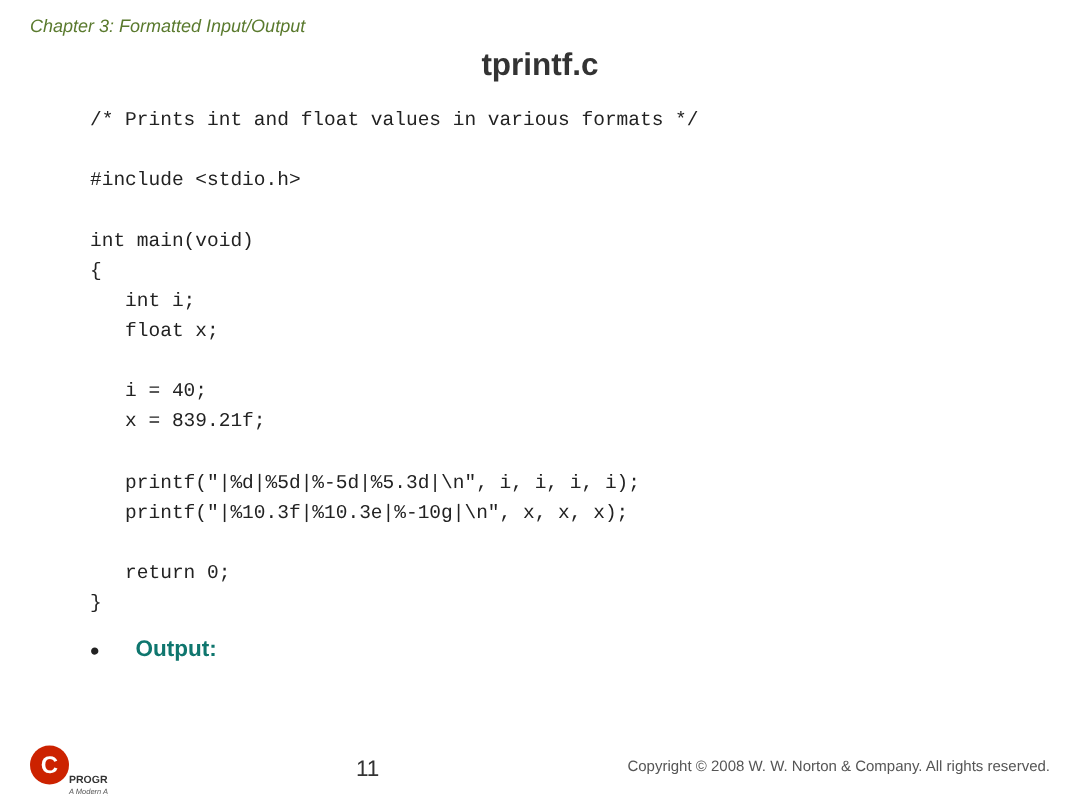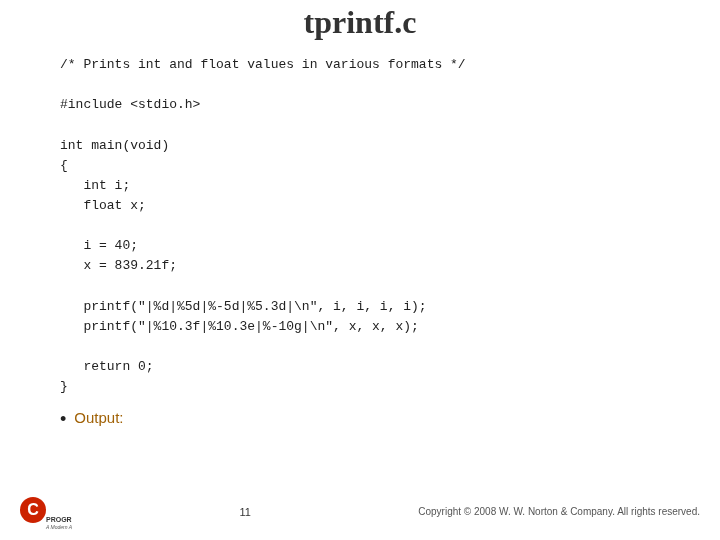--- a/index.html
+++ b/index.html
@@ -24,24 +24,24 @@
     .chapter-title {
       color: #5a7a2e;
       font-style: italic;
       font-size: 12px;
       padding: 10px 20px 4px 20px;
       font-family: Arial, sans-serif;
     }
 
     .slide-title {
       text-align: center;
-      font-size: 32px;
+      font-size: 21px;
       font-weight: bold;
       color: #333;
-      font-family: Liberation Serif, serif;
+      font-family: Liberation Sans, sans-serif;
       margin: 4px 0 14px 0;
     }
 
     .content-area {
       flex: 1;
       padding: 0 40px 0 60px;
       display: flex;
       flex-direction: column;
     }
 
@@ -62,25 +62,26 @@
     .bullet {
       font-size: 18px;
       margin-right: 8px;
       margin-top: 0px;
       color: #222;
       line-height: 1.4;
     }
 
     .output-label {
       font-size: 15px;
-      font-weight: normal;
-      color: #a16207;
+      font-weight: bold;
+      color: #0f766e;
       margin-right: 6px;
       font-family: Arial, sans-serif;
       line-height: 1.4;
+      margin-left: 16px;
     }
 
     .output-code {
       font-family: 'Courier New', monospace;
       font-size: 13px;
       color: #222;
       line-height: 1.55;
       white-space: pre;
     }
 
@@ -97,39 +98,40 @@
       display: flex;
       align-items: center;
     }
 
     .c-logo {
       width: 52px;
       height: 40px;
     }
 
     .page-number {
-      font-size: 11px;
+      font-size: 15px;
       color: #333;
       font-family: Arial, sans-serif;
       text-align: center;
       flex: 1;
     }
 
     .copyright {
       font-size: 10px;
       color: #555;
       text-align: left;
       line-height: 1.4;
       font-family: Arial, sans-serif;
     }
   </style>
 </head>
 <body>
 
 <div class="page-container">
+  <div class="chapter-title">Chapter 3: Formatted Input/Output</div>
 
   <div class="slide-title">tprintf.c</div>
 
   <div class="content-area">
     <div class="code-block"><span>/* Prints int and float values in various formats */</span>
 <span></span>
 <span>#include &lt;stdio.h&gt;</span>
 <span></span>
 <span>int main(void)</span>
 <span>{</span>

